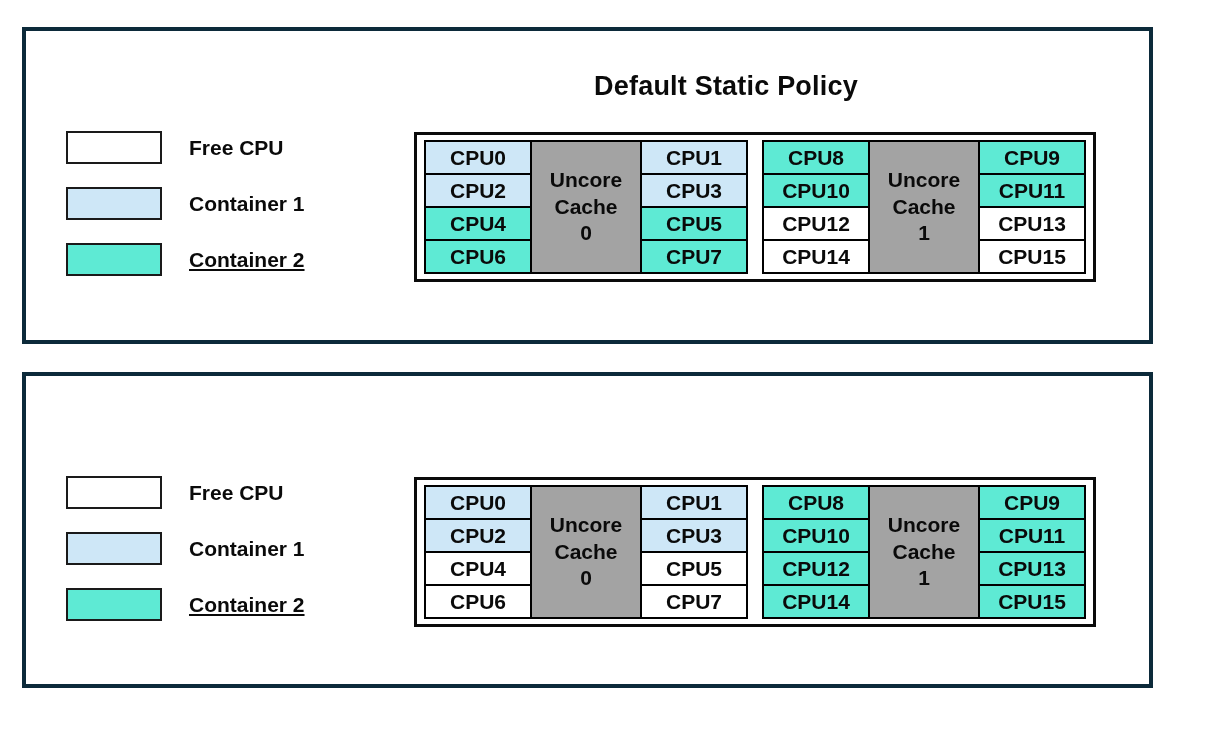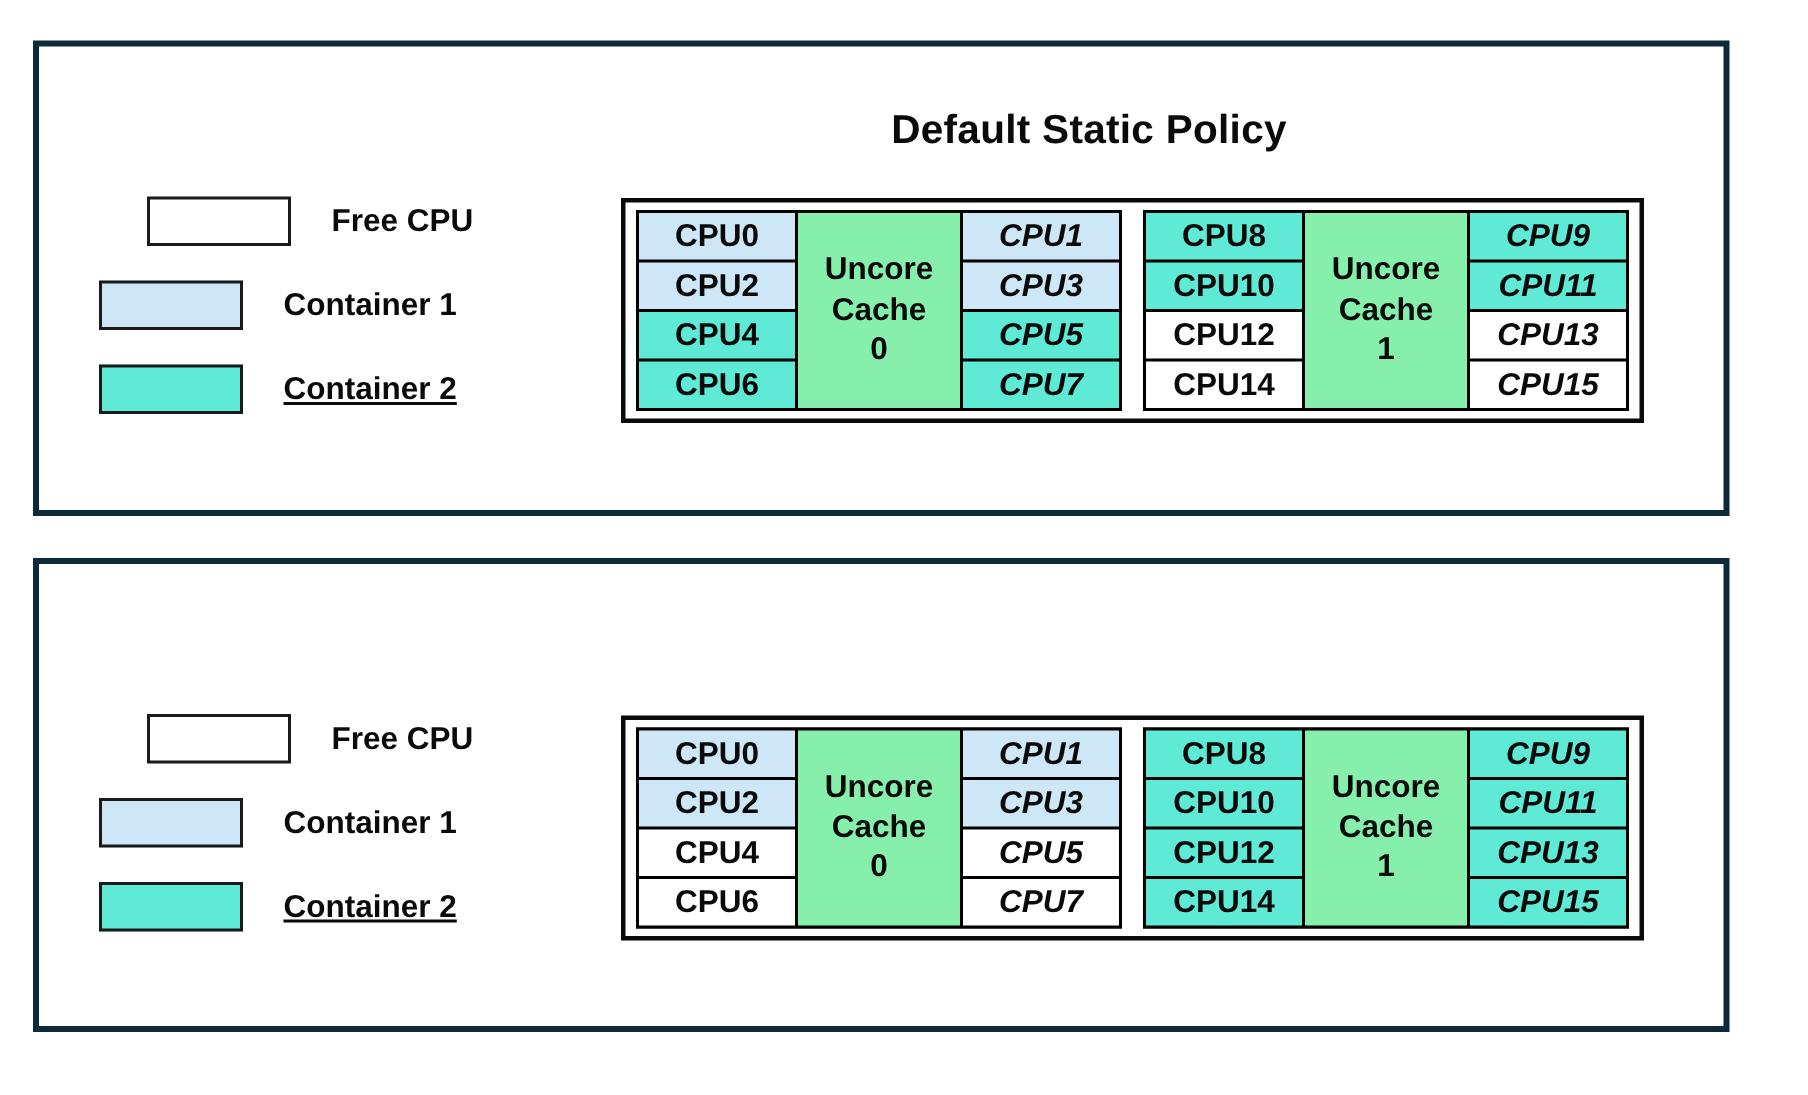--- a/index.html
+++ b/index.html
@@ -14,45 +14,45 @@
     border:4px solid #0c2a3a; box-sizing:border-box; background:#ffffff;padding-left:16px;
   }
   #panel-0 { top:27px;  height:317px; }
   #panel-1 { top:372px; height:316px; }
   .panel-title {
     position:absolute; left:310px; top:40px; width:780px;
     text-align:center; font-size:27px; font-weight:bold; letter-spacing:0.2px;
     white-space:nowrap;
   }
   .legend-item { position:absolute; left:40px; display:flex; align-items:center; }
-  .legend-item.li-0 { top:100px;margin-left:32px; }
+  .legend-item.li-0 { top:100px; }
   .legend-item.li-1 { top:156px; }
   .legend-item.li-2 { top:212px;text-decoration:underline; }
   .swatch { width:92px; height:29px; border:2px solid #1a1a1a; }
   .legend-label { margin-left:27px; font-size:21px; font-weight:bold; white-space:nowrap; }
 
   .diagram {
     position:absolute; left:388px; top:101px; width:682px; height:150px;
     border:3px solid #0a0a0a; box-sizing:border-box; background:#ffffff;
     display:flex; align-items:center; justify-content:center; gap:14px;
   }
   .group {
     display:grid;
     grid-template-columns:104px 108px 104px;
     grid-auto-rows:31px;
     gap:2px; background:#000; border:2px solid #000;
   }
   .cell {
     display:flex; align-items:center; justify-content:center;
     font-size:21px; font-weight:bold; background:#ffffff;
   }
-  .cl { grid-column:1; } .cr { grid-column:3;font-style:italic; }
+  .cl { grid-column:1; } .cr { grid-column:3; }
   .r1 { grid-row:1; } .r2 { grid-row:2; } .r3 { grid-row:3; } .r4 { grid-row:4; }
   .cache {
-    grid-column:2; grid-row:1/5; background:#86efac;
+    grid-column:2; grid-row:1/5; background:#a3a3a3;
     flex-direction:column; line-height:1.28; text-align:right;
   }
   [data-state="free"]       { background:#ffffff; }
   [data-state="container1"] { background:#cee7f7; }
   [data-state="container2"] { background:#5eead4; }
 </style>
 </head>
 <body>
 
 <div class="panel" id="panel-0">

